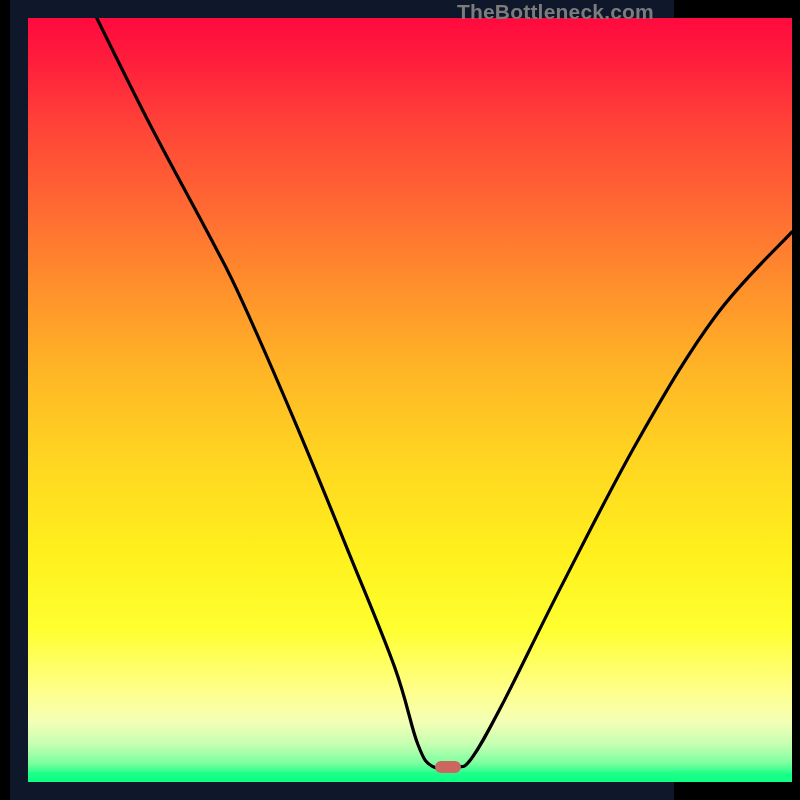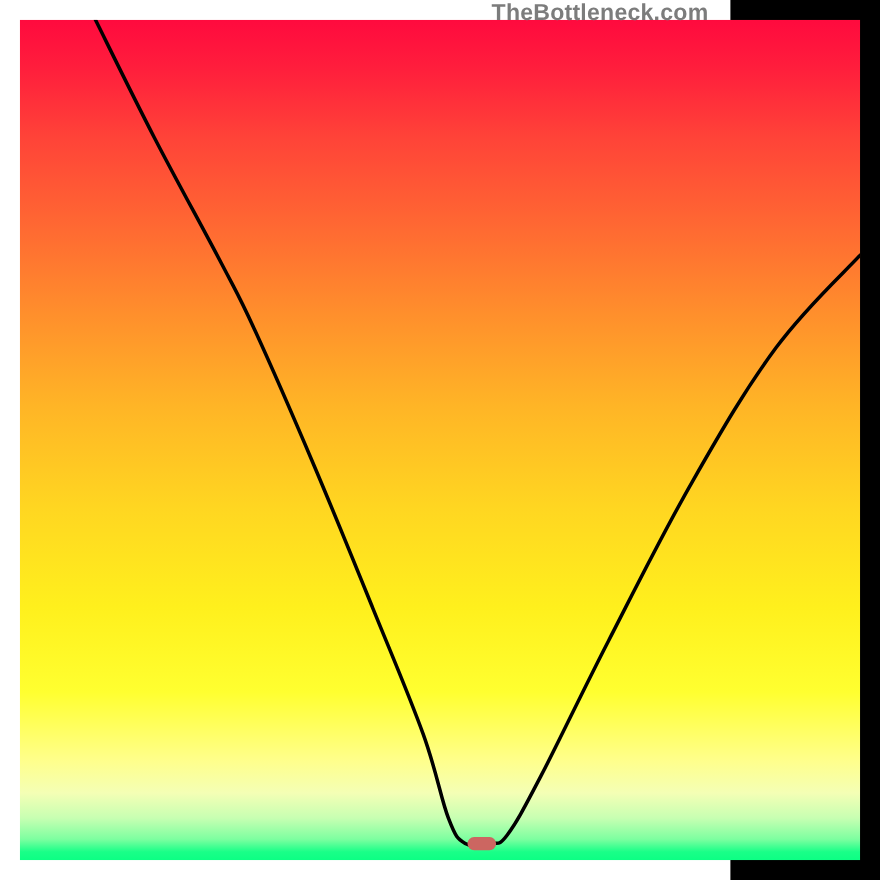--- a/index.html
+++ b/index.html
@@ -5,25 +5,25 @@
   html, body {
     margin: 0;
     padding: 0;
     width: 800px;
     height: 800px;
     background: #000;
     overflow: hidden;
   }
   .frame {
     position: absolute;
-    left: 0;
+    left: 10px;
     top: 0;
     width: 664px;
     height: 800px;
-    background: #ffffff;
+    background: #0f172a;
   }
   .plot-area {
     position: absolute;
     left: 18px;
     top: 18px;
     width: 764px;
     height: 764px;
     overflow: hidden;
   }
   .gradient {

